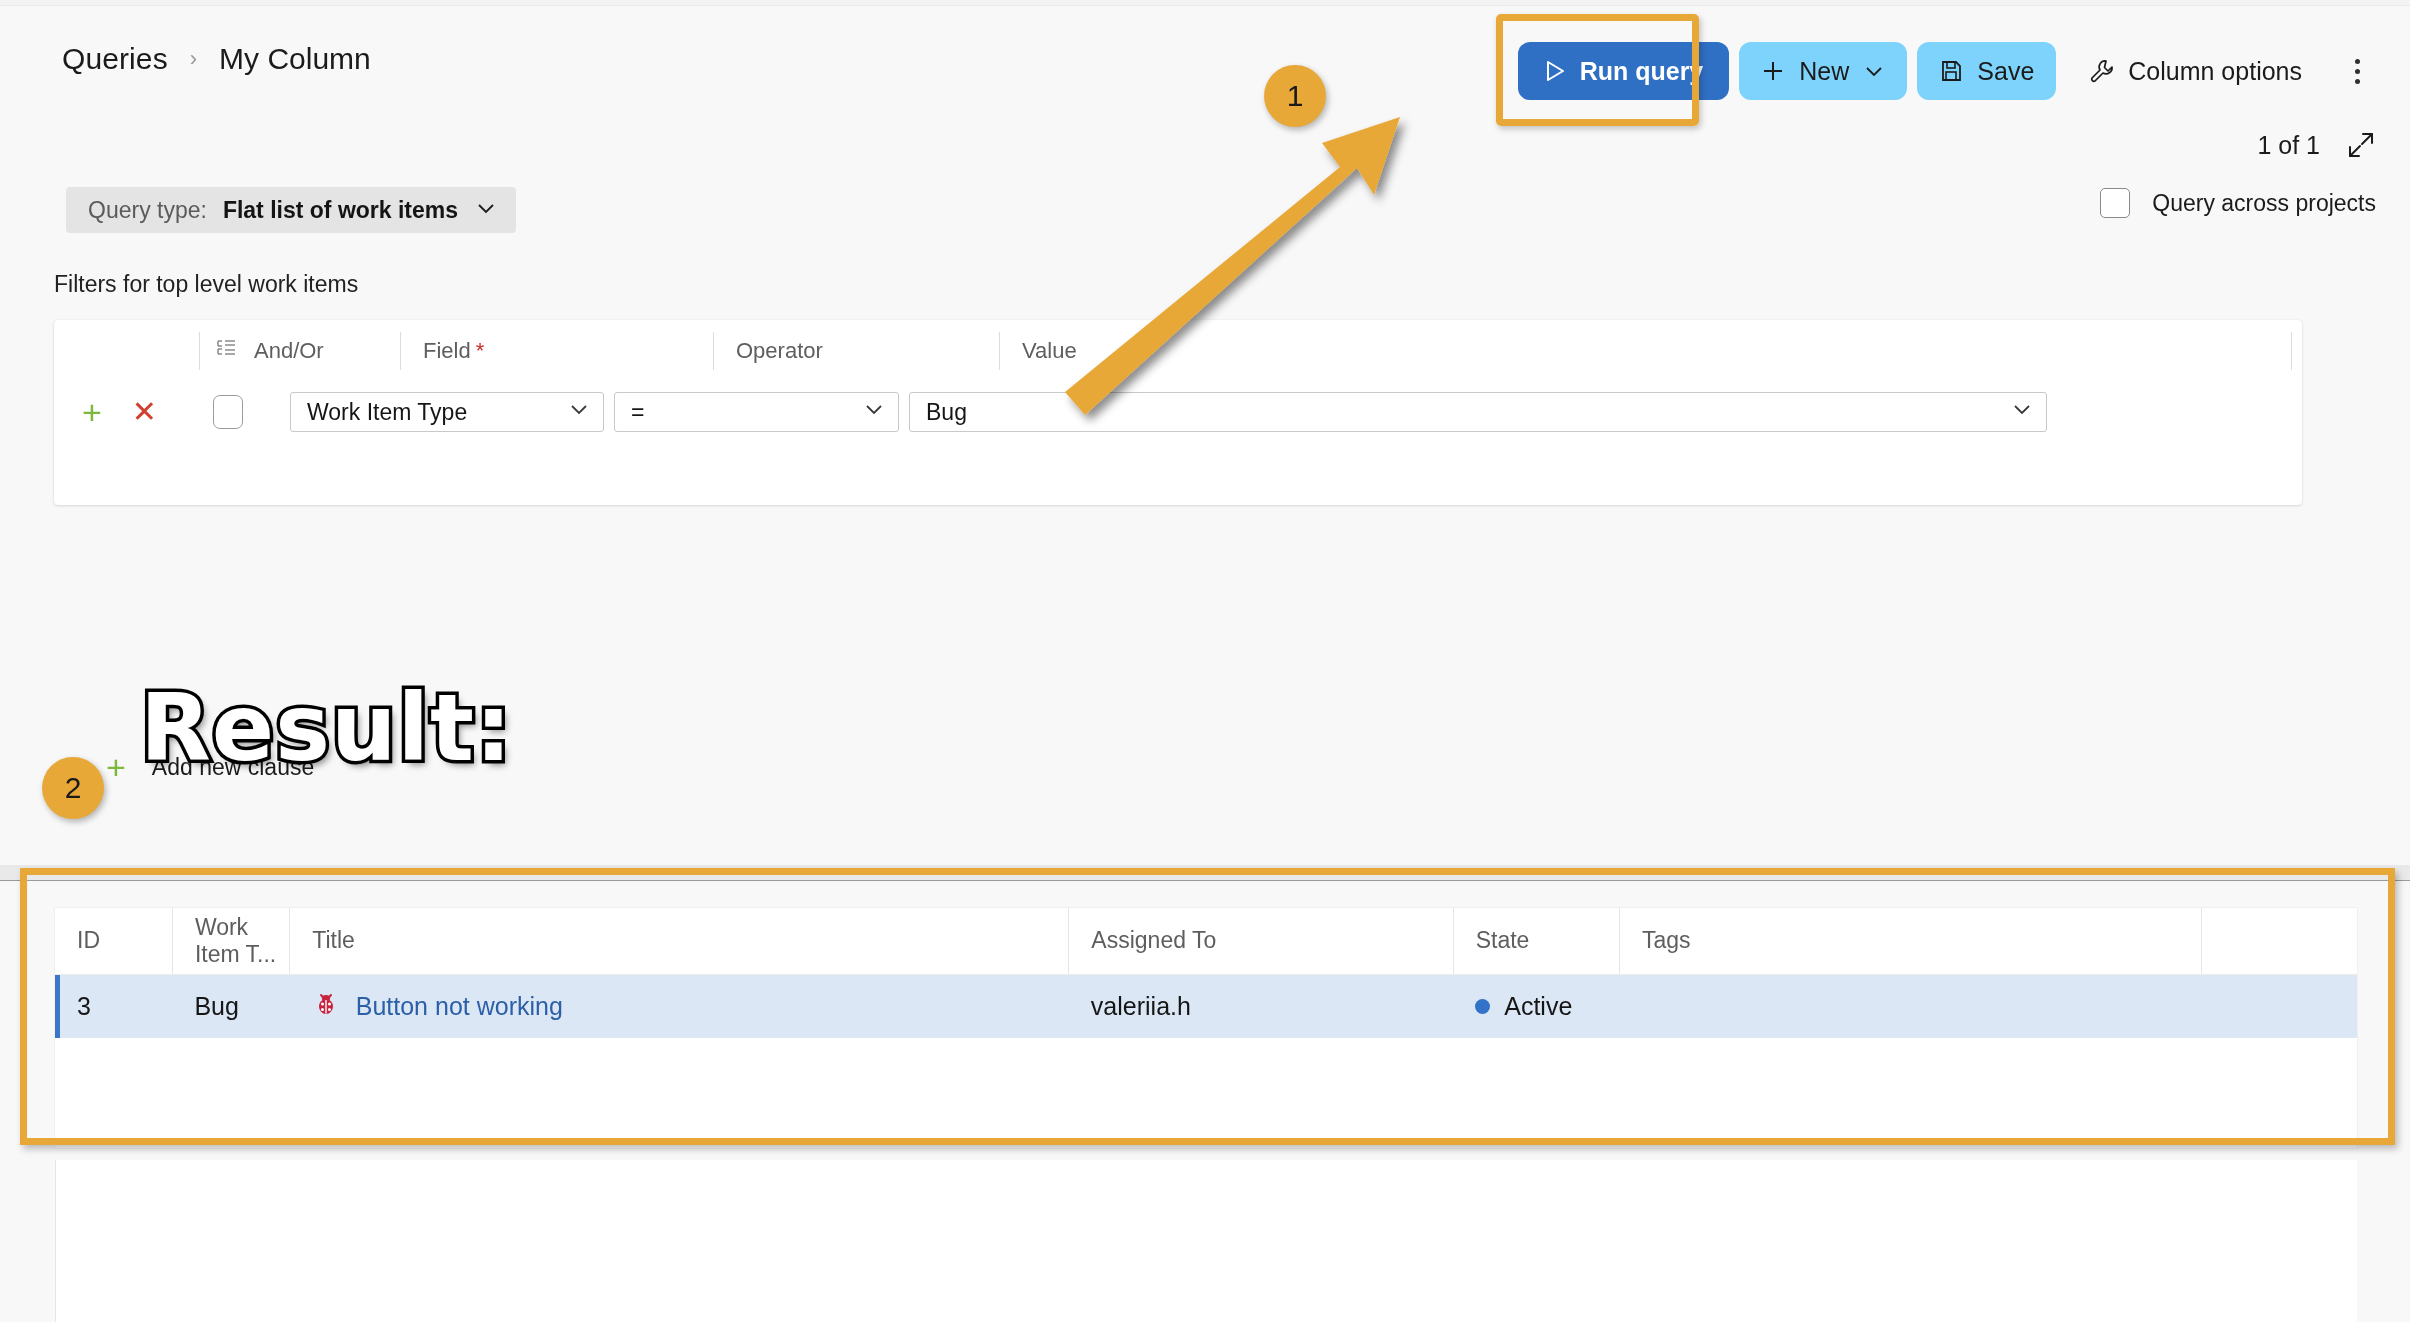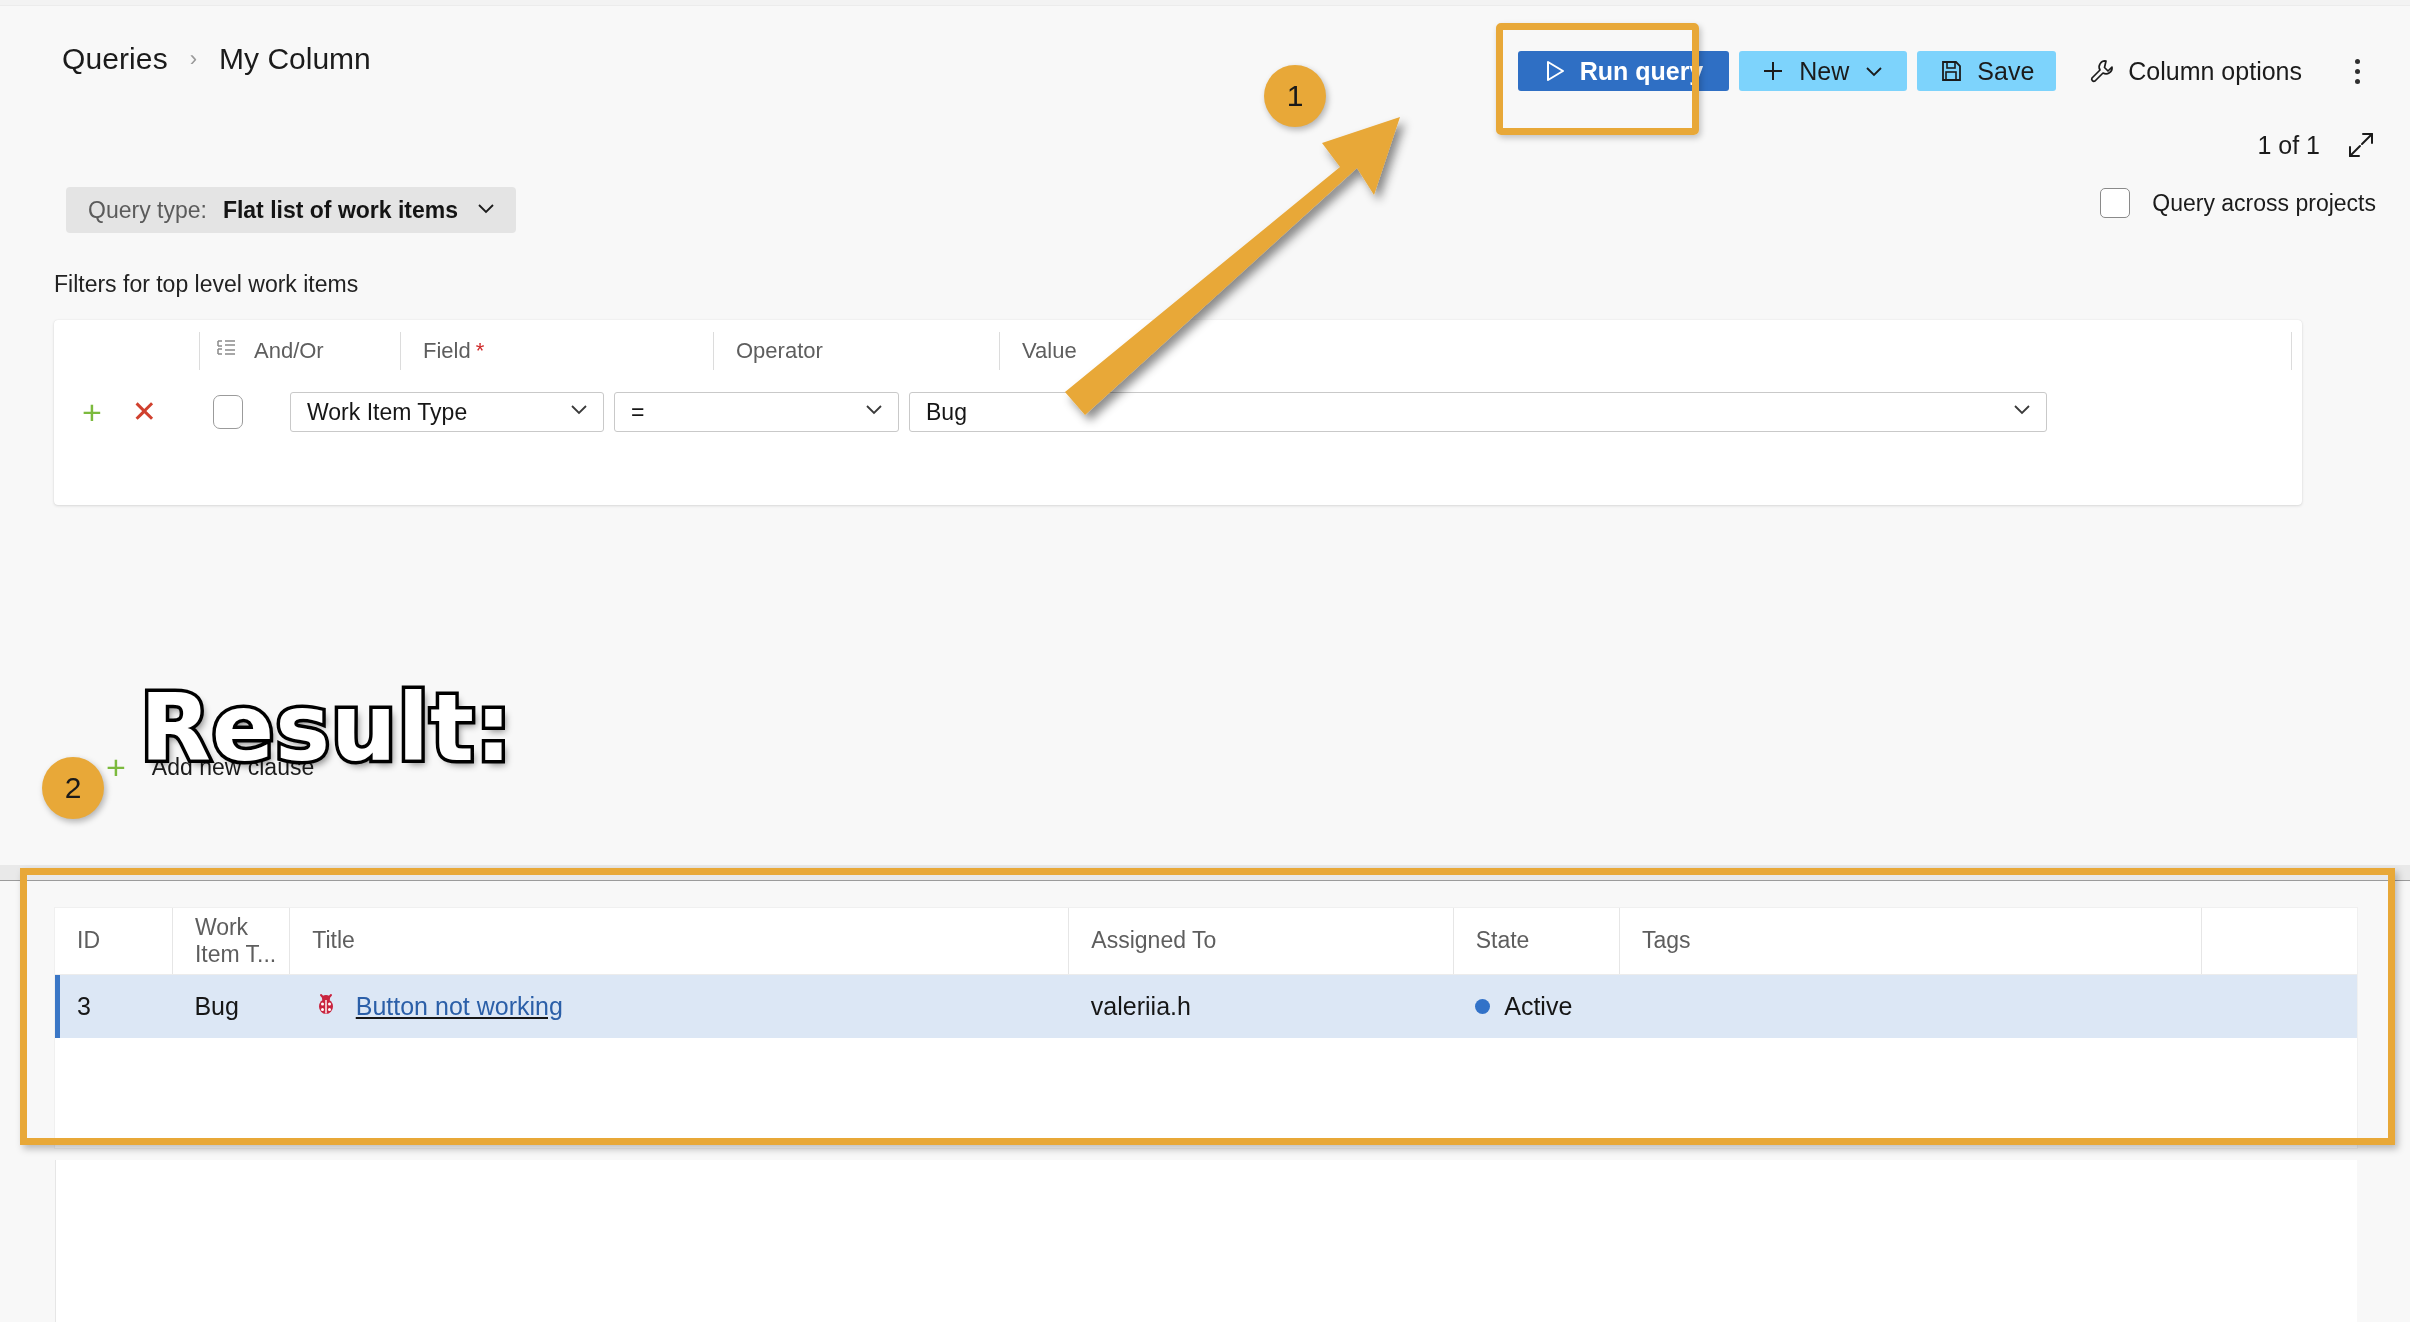--- a/index.html
+++ b/index.html
@@ -16,21 +16,21 @@
   .topstrip { position:absolute; left:0; top:0; width:2410px; height:6px; background:#f3f3f3; border-bottom:1px solid #ececec;}
 
   
   .breadcrumb { position:absolute; left:62px; top:42px; display:flex; align-items:center; gap:22px; }
   .bc-root { font-size:30px; color:#1b1b1b; letter-spacing:.1px;}
   .bc-sep { font-size:22px; color:#9a9a9a; line-height:1; }
   .bc-cur { font-size:30px; color:#1b1b1b; }
 
   
   .toolbar { position:absolute; top:40px; right:30px; display:flex; align-items:center; gap:10px; height:62px;}
-  .tb-btn { display:flex; align-items:center; gap:14px; height:40px; padding:0 22px; border-radius:3px;
+  .tb-btn { display:flex; align-items:center; gap:14px; height:58px; padding:0 22px; border-radius:12px;
             font-size:25px; color:#1b1b1b; background:transparent; border:none; cursor:pointer; white-space:nowrap;}
   .tb-btn.ghost { background:#7dd3fc; }
   .tb-btn.primary { background:#2f6fc4; color:#fff; font-weight:bold; padding:0 26px; }
   .tb-btn.primary .lbl { font-weight:bold; }
   .tb-icon { display:inline-flex; align-items:center; justify-content:center; }
   .runwrap { position:relative; }
   .run-highlight {
      position:absolute; left:-22px; top:-28px; width:203px; height:112px;
      border:7px solid #e8a838; border-radius:5px; box-sizing:border-box; pointer-events:none;
      box-shadow: 2px 3px 6px rgba(0,0,0,.22);
@@ -110,21 +110,21 @@
 
   table.grid { border-collapse:collapse; width:100%; table-layout:fixed; }
   table.grid th { text-align:left; font-weight:normal; font-size:23px; color:#5e5e5e;
                   height:66px; padding:0 0 0 22px; border-bottom:1px solid #ececec;
                   border-right:1px solid #e6e6e6; vertical-align:middle; }
   table.grid th:last-child { border-right:none; }
   table.grid td { font-size:25px; color:#161616; height:64px; padding:0 0 0 22px; vertical-align:middle; }
   tr.selrow { background:#dce7f5; }
   tr.selrow td:first-child { box-shadow: inset 5px 0 0 0 #3b77c6; }
   .title-link { color:#2b5fa8; }
-  .title-cell { display:flex; align-items:center; gap:16px;text-decoration:underline; }
+  .title-cell { display:flex; align-items:center; gap:16px; }
   .state-cell { display:flex; align-items:center; gap:14px;}
   .state-dot { width:15px; height:15px; border-radius:50%; background:#3272c8; display:inline-block;}
 </style>
 </head>
 <body>
 
 <div id="root">
 
   <div class="topstrip"></div>
 

